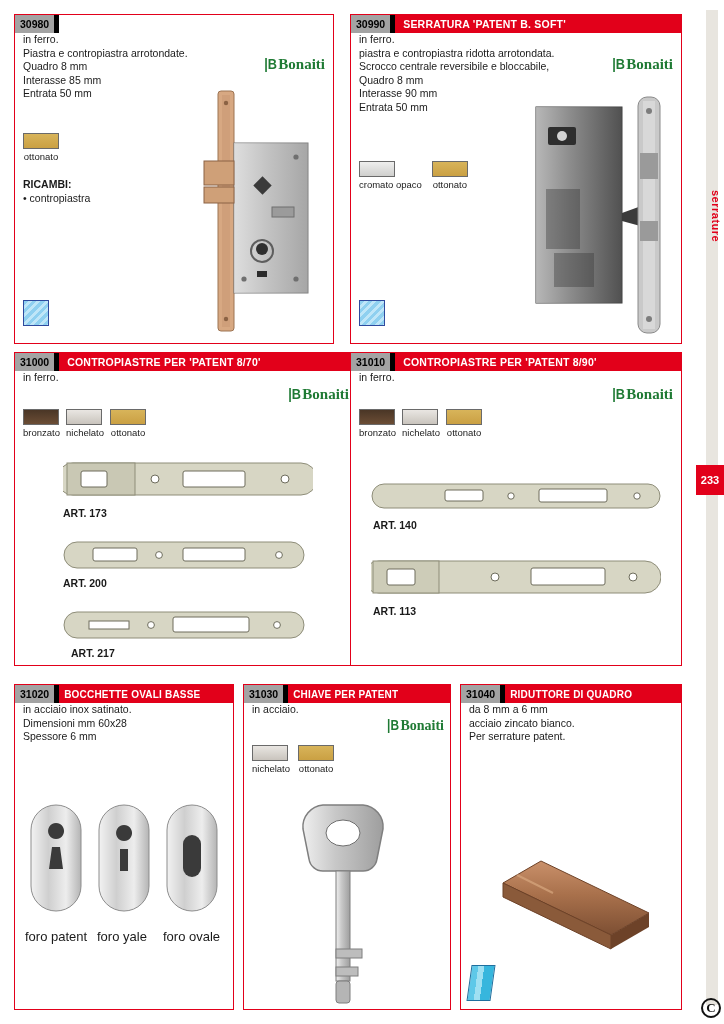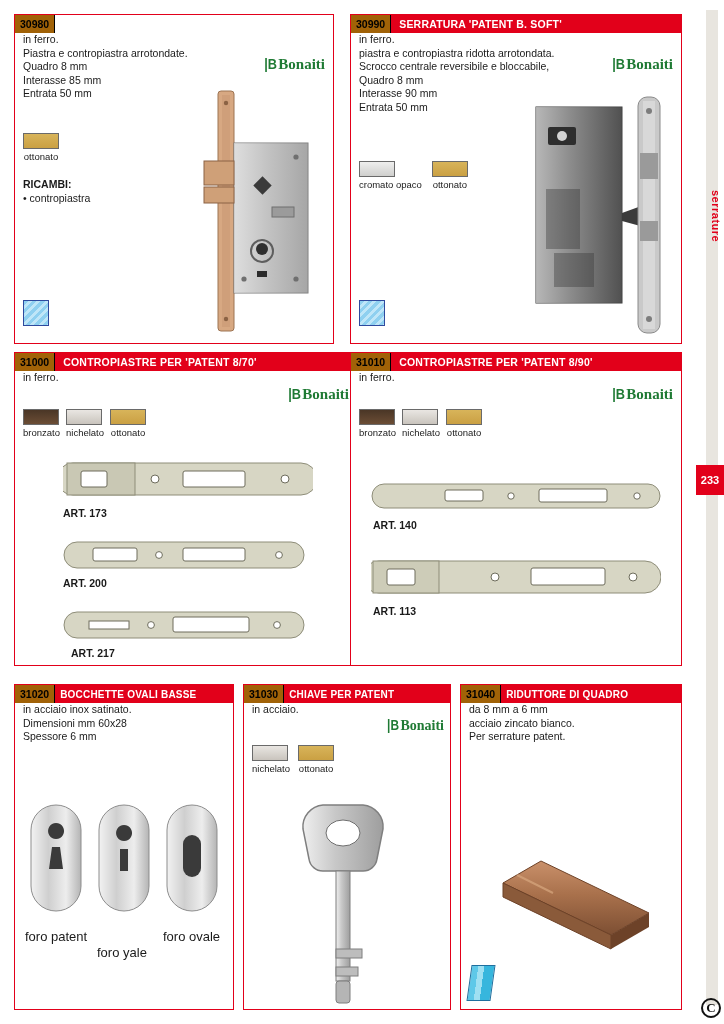--- a/index.html
+++ b/index.html
@@ -49,25 +49,25 @@
     position:absolute;
     border:1px solid #e2001a;
     background:#fff;
   }
   .card-head {
     position:relative;
     height:18px;
     display:flex; align-items:stretch;
   }
   .code {
-    background:#a16207; color:#000;
+    background:#a3a3a3; color:#000;
     font-size:10.5px; font-weight:bold;
     padding:0 5px;
     display:flex; align-items:center;
-    border-right:1px solid #000000;
+    border-right:5px solid #000000;
   }
   .title {
     background:#e2001a; color:#fff;
     font-size:10.5px; font-weight:bold;
     padding:0 8px;
     display:flex; align-items:center;
     flex:1;
     letter-spacing:0.2px;
   }
   .card-body { position:relative; padding:0 8px; }
@@ -408,21 +408,21 @@
 
           <rect x="78" y="6" width="50" height="106" rx="25" fill="url(#me)" stroke="#8d8d8d"></rect>
           <path d="M103 42 a8 8 0 1 1 0.1 0 z M99 50 h8 v22 h-8 z" fill="#3a3a3a"></path>
 
           <rect x="146" y="6" width="50" height="106" rx="25" fill="url(#me)" stroke="#8d8d8d"></rect>
           <rect x="162" y="36" width="18" height="42" rx="9" fill="#3a3a3a"></rect>
         </svg>
       </div>
 
       <div class="cap" style="left:10px; top:226px;">foro patent</div>
-      <div class="cap" style="left:82px; top:226px;margin-top:16px;">foro yale</div>
+      <div class="cap" style="left:82px; top:226px;">foro yale</div>
       <div class="cap" style="left:148px; top:226px;">foro ovale</div>
     </div>
   </div>
 
   <div class="card" style="left:243px; top:684px; width:208px; height:326px;">
     <div class="card-head">
       <div class="code">31030</div>
       <div class="title" style="font-size:10px; padding:0 5px;">CHIAVE PER PATENT</div>
     </div>
     <div class="card-body">

